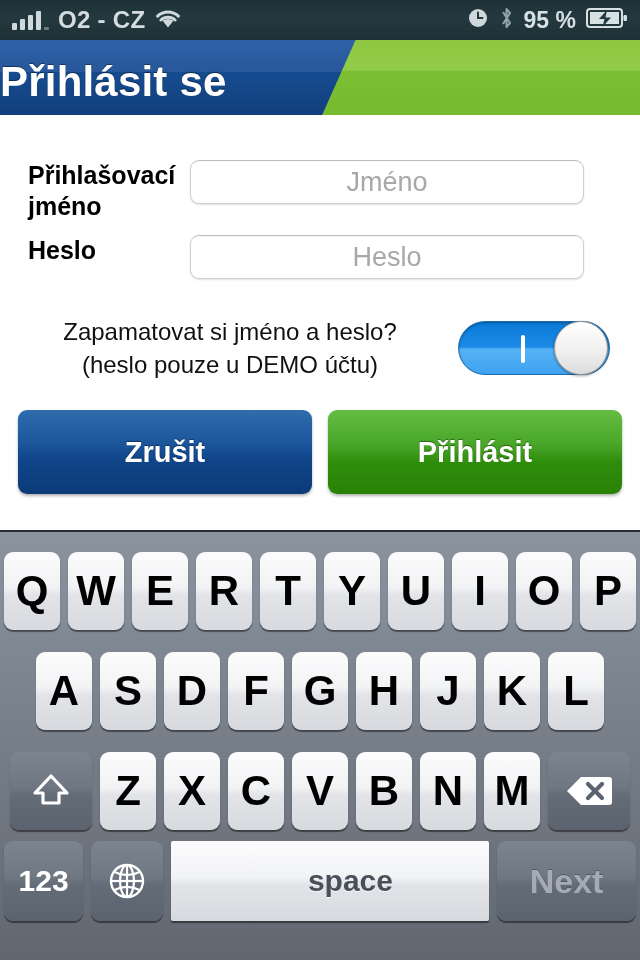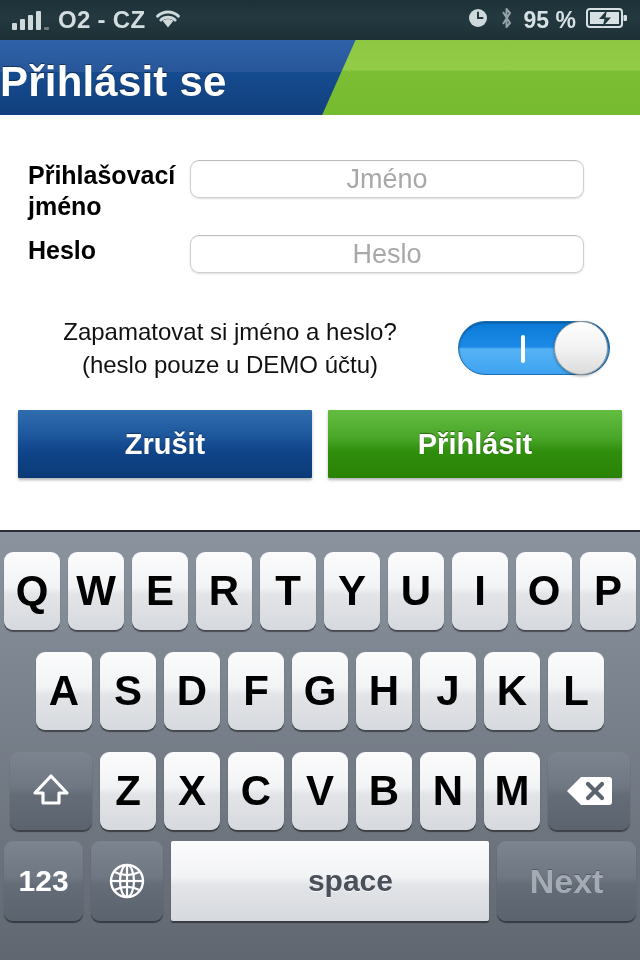--- a/index.html
+++ b/index.html
@@ -117,21 +117,21 @@
     width: 190px;
     box-sizing: border-box;
     padding-left: 28px;
     color: #000000;
     font-size: 25px;
     font-weight: bold;
     line-height: 31px;
   }
   .text-input {
     width: 394px;
-    height: 38px;
+    height: 44px;
     box-sizing: border-box;
     border: 1px solid #cfcfcf;
     border-top-color: #bdbdbd;
     border-radius: 9px;
     background: #ffffff;
     box-shadow: 0 1px 2px rgba(0,0,0,0.13), inset 0 1px 1px rgba(0,0,0,0.03);
     font-family: "Liberation Sans", sans-serif;
     font-size: 27px;
     color: #333;
     text-align: center;
@@ -191,23 +191,23 @@
     position: absolute;
     top: 295px; left: 0;
     width: 640px;
     display: flex;
     gap: 16px;
     padding: 0 18px;
     box-sizing: border-box;
   }
   .btn {
     flex: 1;
-    height: 68px;
+    height: 84px;
     border: none;
-    border-radius: 1px;
+    border-radius: 9px;
     color: #ffffff;
     font-family: "Liberation Sans", sans-serif;
     font-size: 29px;
     font-weight: bold;
     text-shadow: 0 -1px 1px rgba(0,0,0,0.4);
     cursor: pointer;
     box-shadow: 0 2px 3px rgba(0,0,0,0.3);
   }
   .btn-cancel {
     background: linear-gradient(to bottom, #2f6dae 0%, #1d579c 38%, #10458a 60%, #0b3a77 100%);

